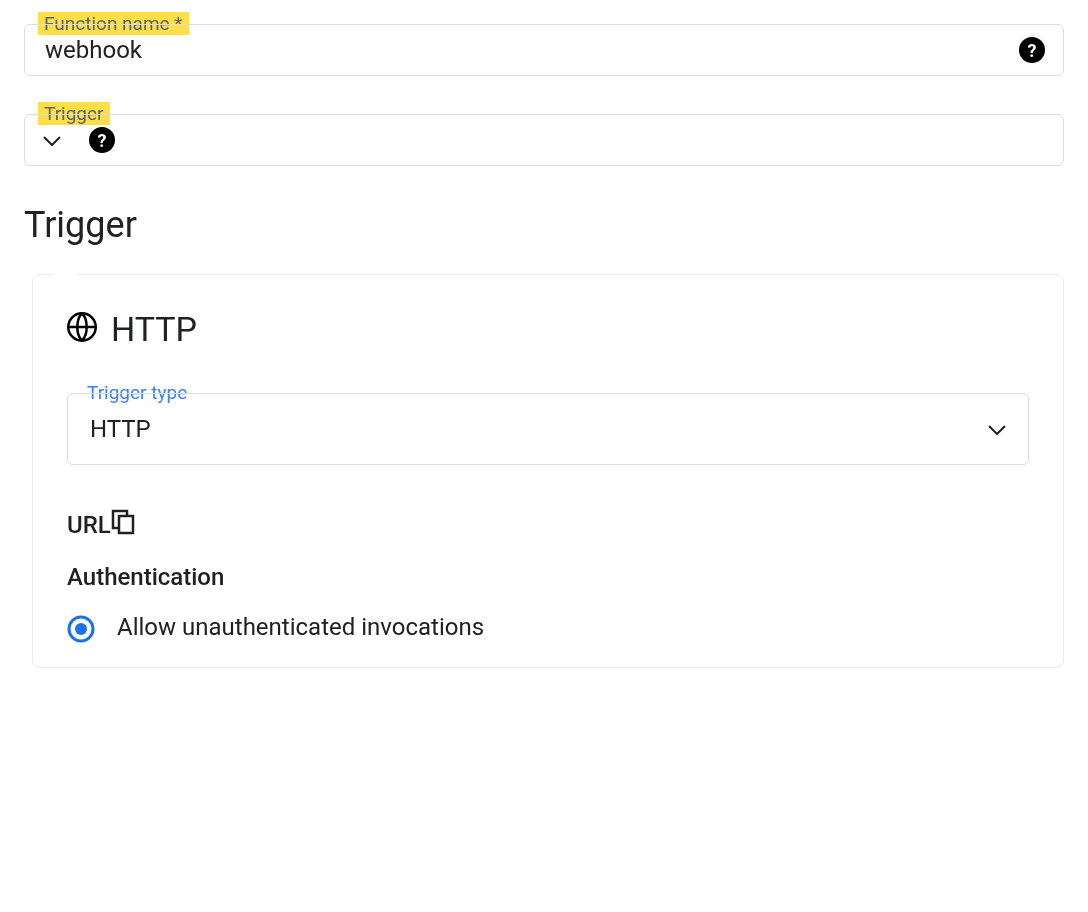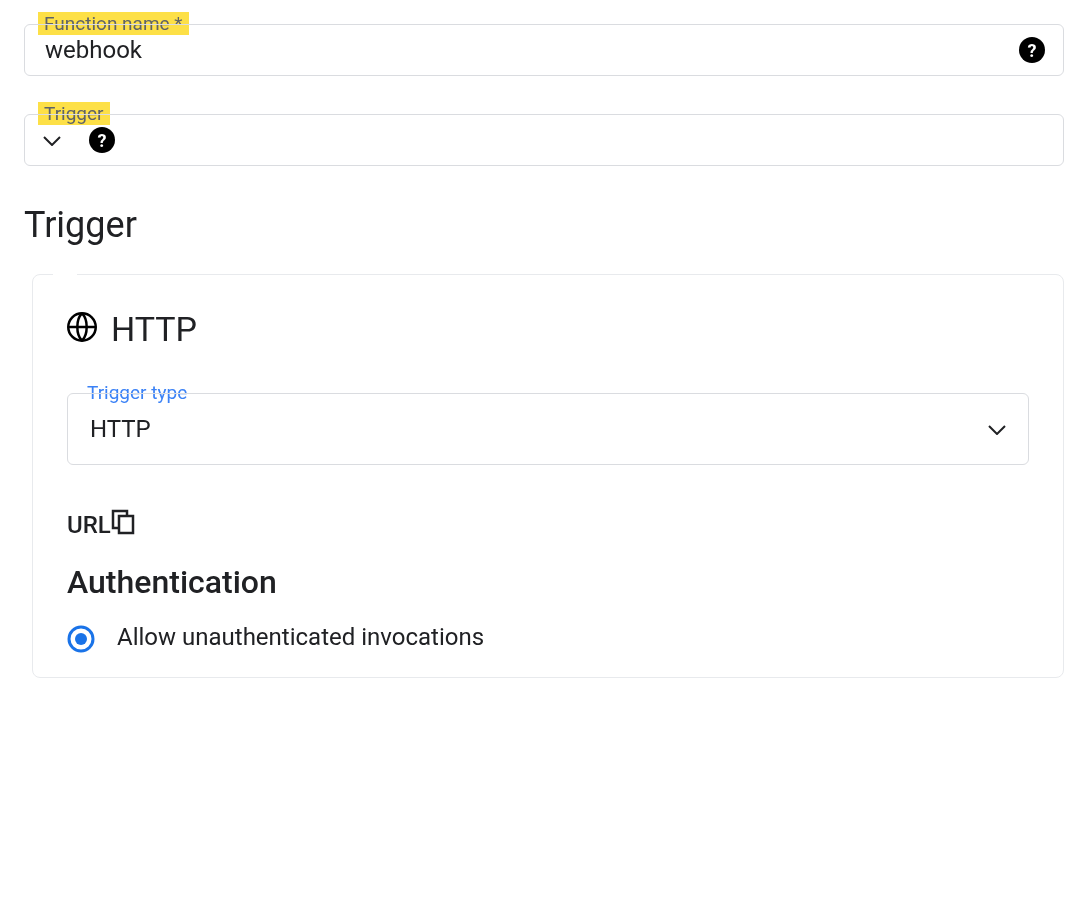--- a/index.html
+++ b/index.html
@@ -137,21 +137,21 @@
   .copy-icon {
     cursor: pointer;
   }
   .url-value {
     font-size: 24px;
     color: #202124;
     margin-bottom: 40px;
     word-break: break-all;
   }
   .auth-title {
-    font-size: 32px;
+    font-size: 24px;
     font-weight: 500;
     color: #202124;
     margin-bottom: 22px;
   }
   .radio-row {
     display: flex;
     align-items: flex-start;
     gap: 22px;
   }
   .radio {

